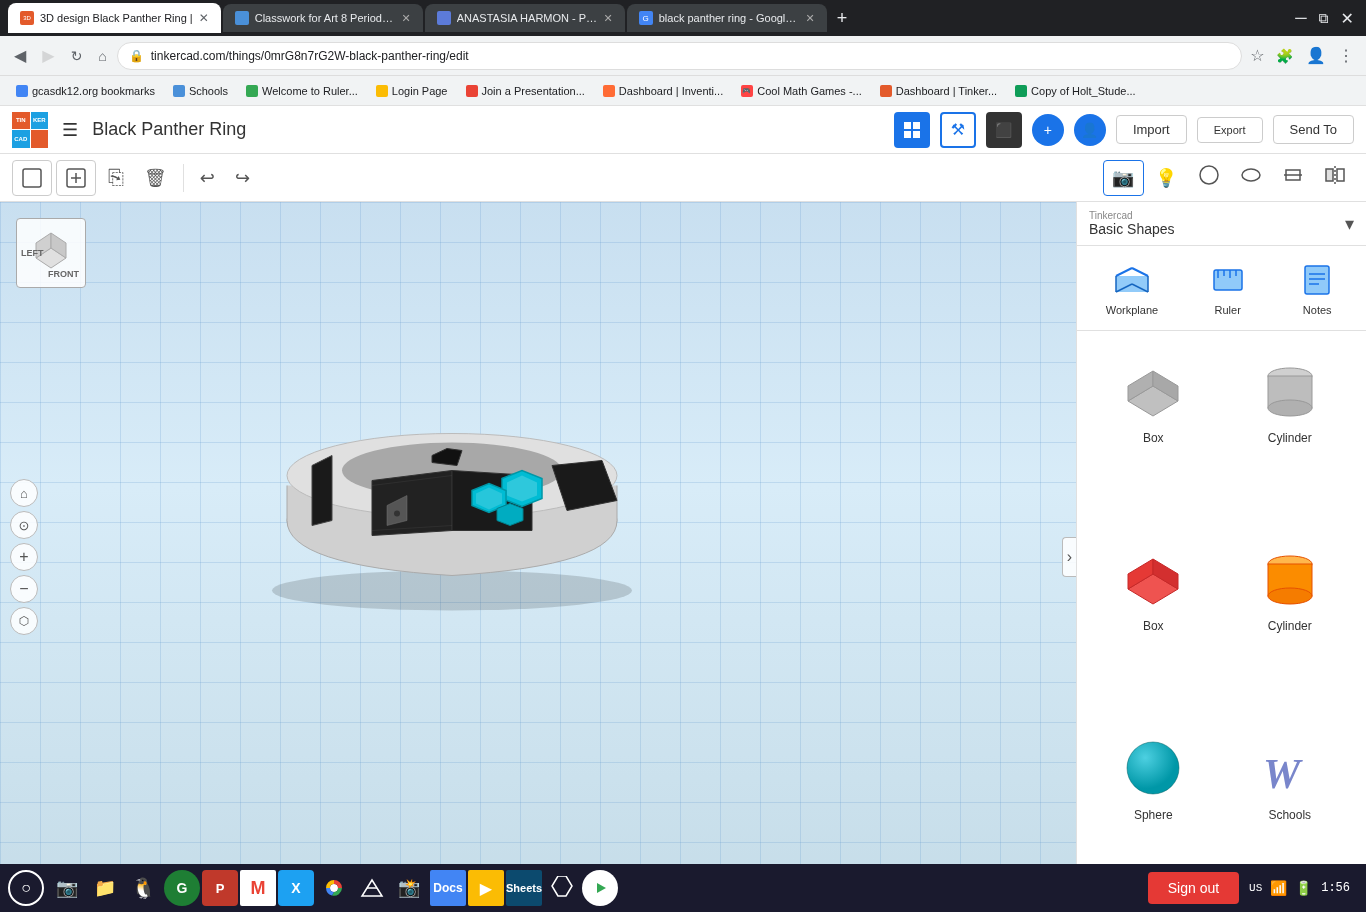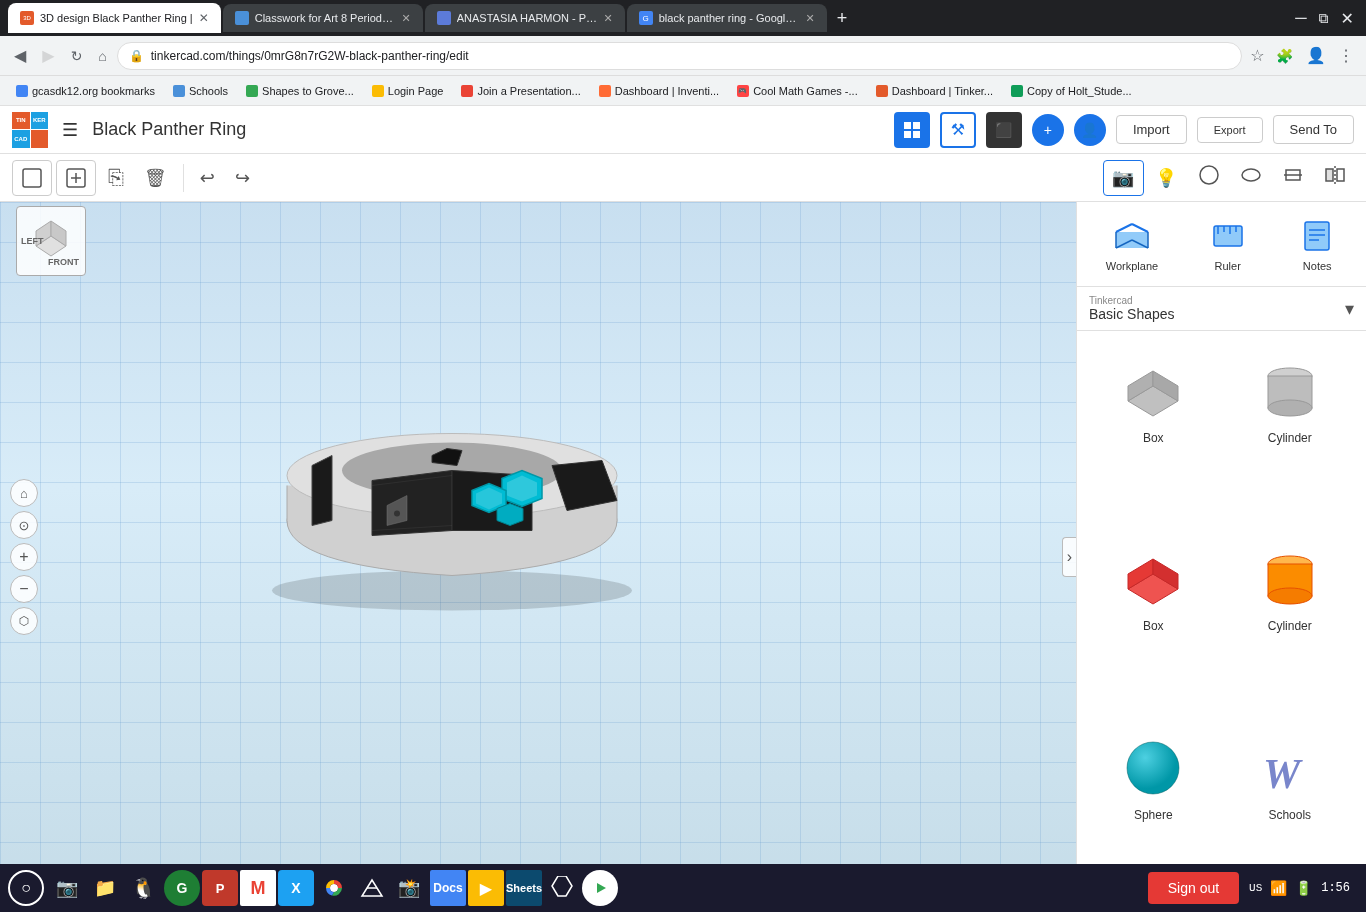--- a/index.html
+++ b/index.html
@@ -65,21 +65,21 @@
     <div style="display:flex; align-items:center; gap:4px; padding:3px 8px; border-radius:4px; cursor:pointer; font-size:11px; color:#202124; white-space:nowrap;">
       <span style="width:12px; height:12px; background:#4285f4; border-radius:2px;"></span>
       <span>gcasdk12.org bookmarks</span>
     </div>
     <div style="display:flex; align-items:center; gap:4px; padding:3px 8px; border-radius:4px; cursor:pointer; font-size:11px; color:#202124; white-space:nowrap;">
       <span style="width:12px; height:12px; background:#4a90d9; border-radius:2px;"></span>
       <span>Schools</span>
     </div>
     <div style="display:flex; align-items:center; gap:4px; padding:3px 8px; border-radius:4px; cursor:pointer; font-size:11px; color:#202124; white-space:nowrap;">
       <span style="width:12px; height:12px; background:#34a853; border-radius:2px;"></span>
-      <span>Shapes to Grove...</span>
+      <span>Welcome to Ruler...</span>
     </div>
     <div style="display:flex; align-items:center; gap:4px; padding:3px 8px; border-radius:4px; cursor:pointer; font-size:11px; color:#202124; white-space:nowrap;">
       <span style="width:12px; height:12px; background:#fbbc04; border-radius:2px;"></span>
       <span>Login Page</span>
     </div>
     <div style="display:flex; align-items:center; gap:4px; padding:3px 8px; border-radius:4px; cursor:pointer; font-size:11px; color:#202124; white-space:nowrap;">
       <span style="width:12px; height:12px; background:#ea4335; border-radius:2px;"></span>
       <span>Join a Presentation...</span>
     </div>
     <div style="display:flex; align-items:center; gap:4px; padding:3px 8px; border-radius:4px; cursor:pointer; font-size:11px; color:#202124; white-space:nowrap;">
@@ -191,21 +191,21 @@
       </svg>
     </button>
   </div>
 
   <div style="display:flex; flex:1; overflow:hidden;">
 
     <div style="flex:1; position:relative; overflow:hidden; background: linear-gradient(180deg, #c8dff0 0%, #d8ecf8 40%, #c5dce8 100%);">
 
       <div style="position:absolute; inset:0; background-image: linear-gradient(rgba(80,140,200,0.2) 1px, transparent 1px), linear-gradient(90deg, rgba(80,140,200,0.2) 1px, transparent 1px); background-size:40px 40px;"></div>
 
-      <div style="position:absolute; top:4px; left:16px; width:80px; height:80px;">
+      <div style="position:absolute; top:16px; left:16px; width:80px; height:80px;">
         <div style="width:70px; height:70px; background:rgba(255,255,255,0.85); border:1px solid #aaa; border-radius:4px; display:flex; align-items:center; justify-content:center; position:relative;">
           <div style="position:absolute; left:4px; top:50%; transform:translateY(-50%); font-size:9px; color:#666; font-weight:bold;">LEFT</div>
           <div style="position:absolute; bottom:8px; right:6px; font-size:9px; color:#666; font-weight:bold;">FRONT</div>
 
           <svg width="50" height="50" viewBox="0 0 50 50">
             <polygon points="10,30 25,20 40,30 25,40" fill="#e0e0e0" stroke="#aaa" stroke-width="1"></polygon>
             <polygon points="10,30 25,20 25,5 10,15" fill="#d0d0d0" stroke="#aaa" stroke-width="1"></polygon>
             <polygon points="25,20 40,30 40,15 25,5" fill="#c8c8c8" stroke="#aaa" stroke-width="1"></polygon>
           </svg>
         </div>
@@ -266,20 +266,28 @@
         <button style="background:rgba(255,255,255,0.9); border:1px solid #bbb; border-radius:4px; padding:4px 12px; cursor:pointer; font-size:12px; color:#333;">Edit Grid</button>
         <div style="display:flex; align-items:center; gap:6px; background:rgba(255,255,255,0.9); border:1px solid #bbb; border-radius:4px; padding:4px 10px; font-size:12px; color:#333;">
           <span>Snap Grid</span>
           <span>1/8 in</span>
           <button style="background:none; border:1px solid #ccc; border-radius:2px; cursor:pointer; font-size:10px; padding:0 3px;">▲</button>
         </div>
       </div>
     </div>
 
     <div style="width:290px; background:#fff; border-left:1px solid #e0e0e0; display:flex; flex-direction:column;">
+
+      <div style="display:flex; align-items:center; padding:8px 12px; border-bottom:1px solid #e0e0e0;">
+        <div style="flex:1;">
+          <div style="font-size:10px; color:#888;">Tinkercad</div>
+          <div style="font-size:14px; color:#333; font-weight:500;">Basic Shapes</div>
+        </div>
+        <button style="background:none; border:none; cursor:pointer; font-size:18px; color:#555;">▾</button>
+      </div>
 
       <div style="display:flex; justify-content:space-around; padding:8px 4px; border-bottom:1px solid #e0e0e0;">
         <div style="display:flex; flex-direction:column; align-items:center; gap:4px; cursor:pointer; padding:6px 12px; border-radius:4px; color:#1a73e8;">
           <div style="width:40px; height:40px; display:flex; align-items:center; justify-content:center;">
             <svg width="36" height="36" viewBox="0 0 36 36">
               <rect x="2" y="14" width="32" height="16" fill="#64b5f6" opacity="0.7" rx="1"></rect>
               <line x1="2" y1="14" x2="18" y2="6" stroke="#1a73e8" stroke-width="2"></line>
               <line x1="34" y1="14" x2="18" y2="6" stroke="#1a73e8" stroke-width="2"></line>
               <line x1="2" y1="30" x2="18" y2="22" stroke="#1565c0" stroke-width="1.5"></line>
               <line x1="34" y1="30" x2="18" y2="22" stroke="#1565c0" stroke-width="1.5"></line>
@@ -307,28 +315,20 @@
               <rect x="6" y="4" width="24" height="28" fill="#90caf9" rx="2" stroke="#1a73e8" stroke-width="1.5"></rect>
               <line x1="10" y1="12" x2="26" y2="12" stroke="#1a73e8" stroke-width="1.5"></line>
               <line x1="10" y1="17" x2="26" y2="17" stroke="#1a73e8" stroke-width="1.5"></line>
               <line x1="10" y1="22" x2="20" y2="22" stroke="#1a73e8" stroke-width="1.5"></line>
             </svg>
           </div>
           <span style="font-size:11px; color:#333;">Notes</span>
         </div>
       </div>
 
-      <div style="display:flex; align-items:center; padding:8px 12px; border-bottom:1px solid #e0e0e0;">
-        <div style="flex:1;">
-          <div style="font-size:10px; color:#888;">Tinkercad</div>
-          <div style="font-size:14px; color:#333; font-weight:500;">Basic Shapes</div>
-        </div>
-        <button style="background:none; border:none; cursor:pointer; font-size:18px; color:#555;">▾</button>
-      </div>
-
       <div style="display:grid; grid-template-columns:1fr 1fr; gap:0; padding:8px; overflow-y:auto; flex:1;">
 
         <div style="display:flex; flex-direction:column; align-items:center; padding:12px 8px; cursor:pointer; border-radius:4px;">
           <div style="width:80px; height:80px; display:flex; align-items:center; justify-content:center;">
             <svg width="70" height="70" viewBox="0 0 70 70">
               <polygon points="10,45 35,30 60,45 35,60" fill="#c0c0c0" stroke="#999" stroke-width="1"></polygon>
               <polygon points="10,45 35,30 35,15 10,30" fill="#b0b0b0" stroke="#999" stroke-width="1"></polygon>
               <polygon points="35,30 60,45 60,30 35,15" fill="#a8a8a8" stroke="#999" stroke-width="1"></polygon>
             </svg>
           </div>

